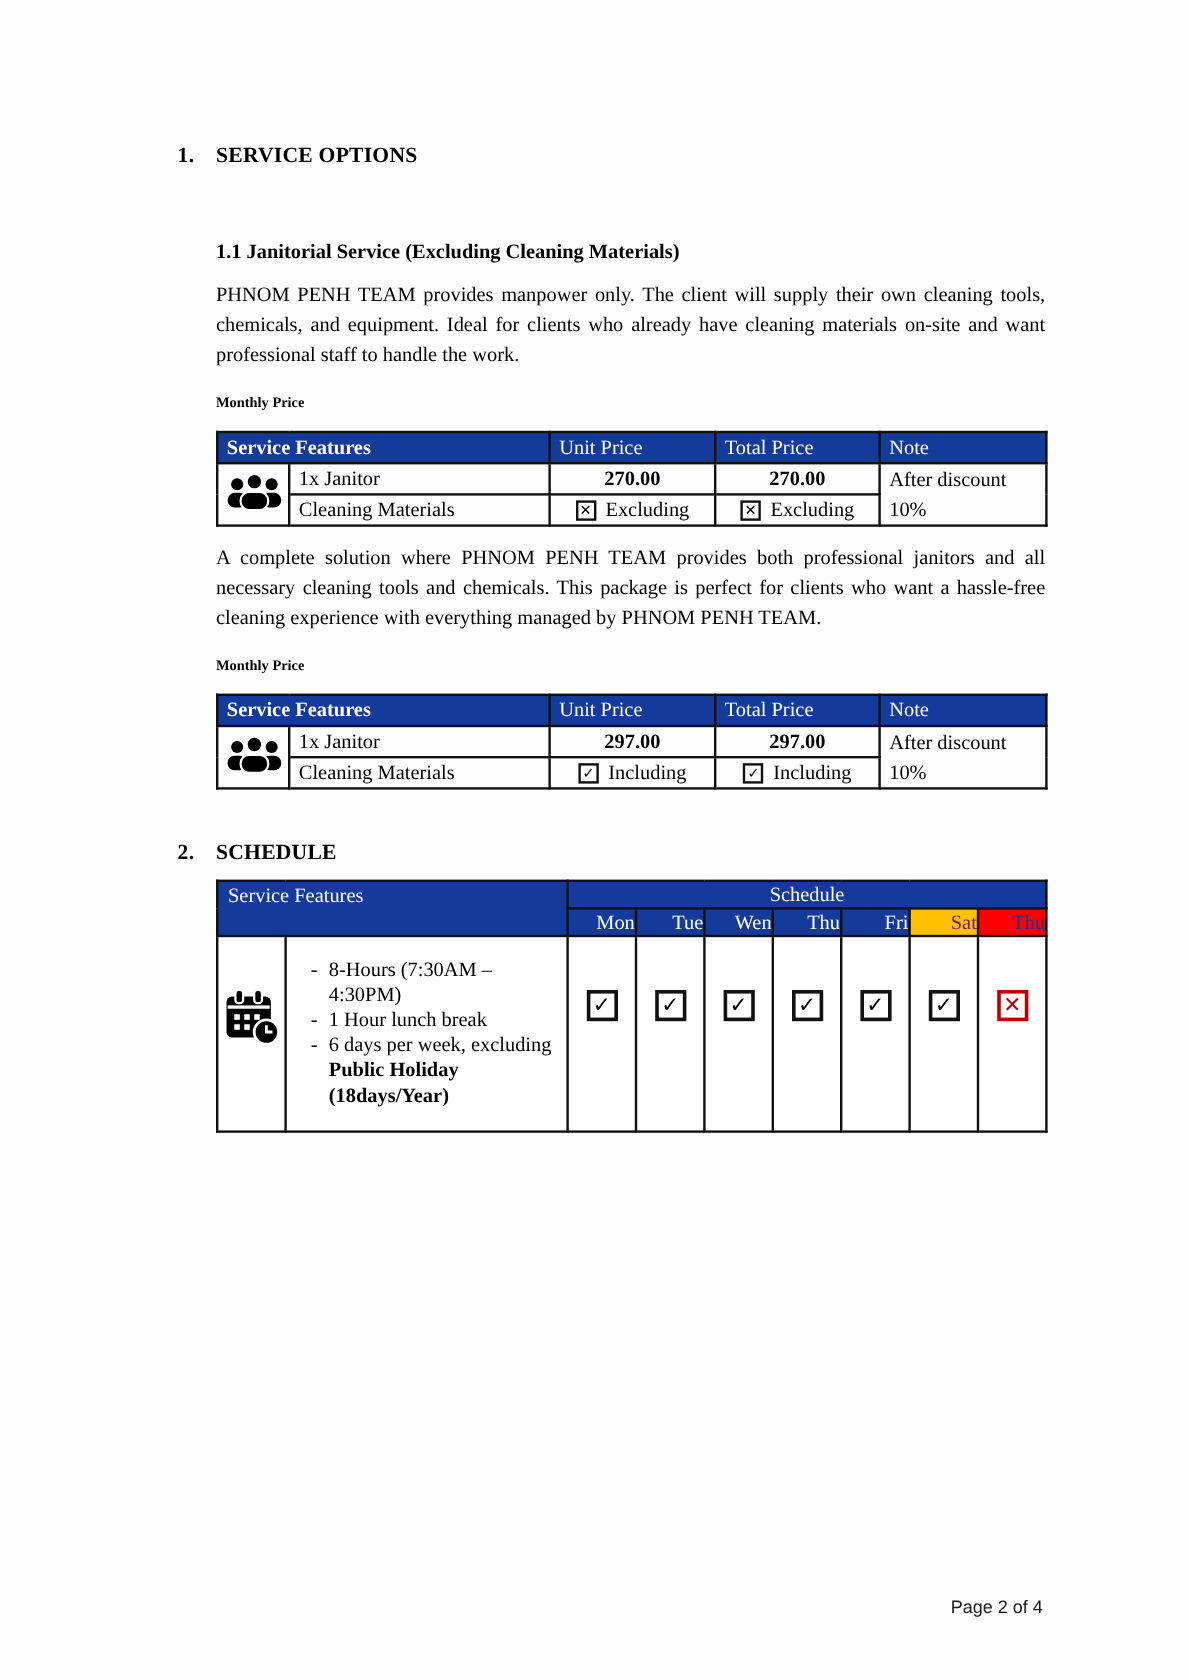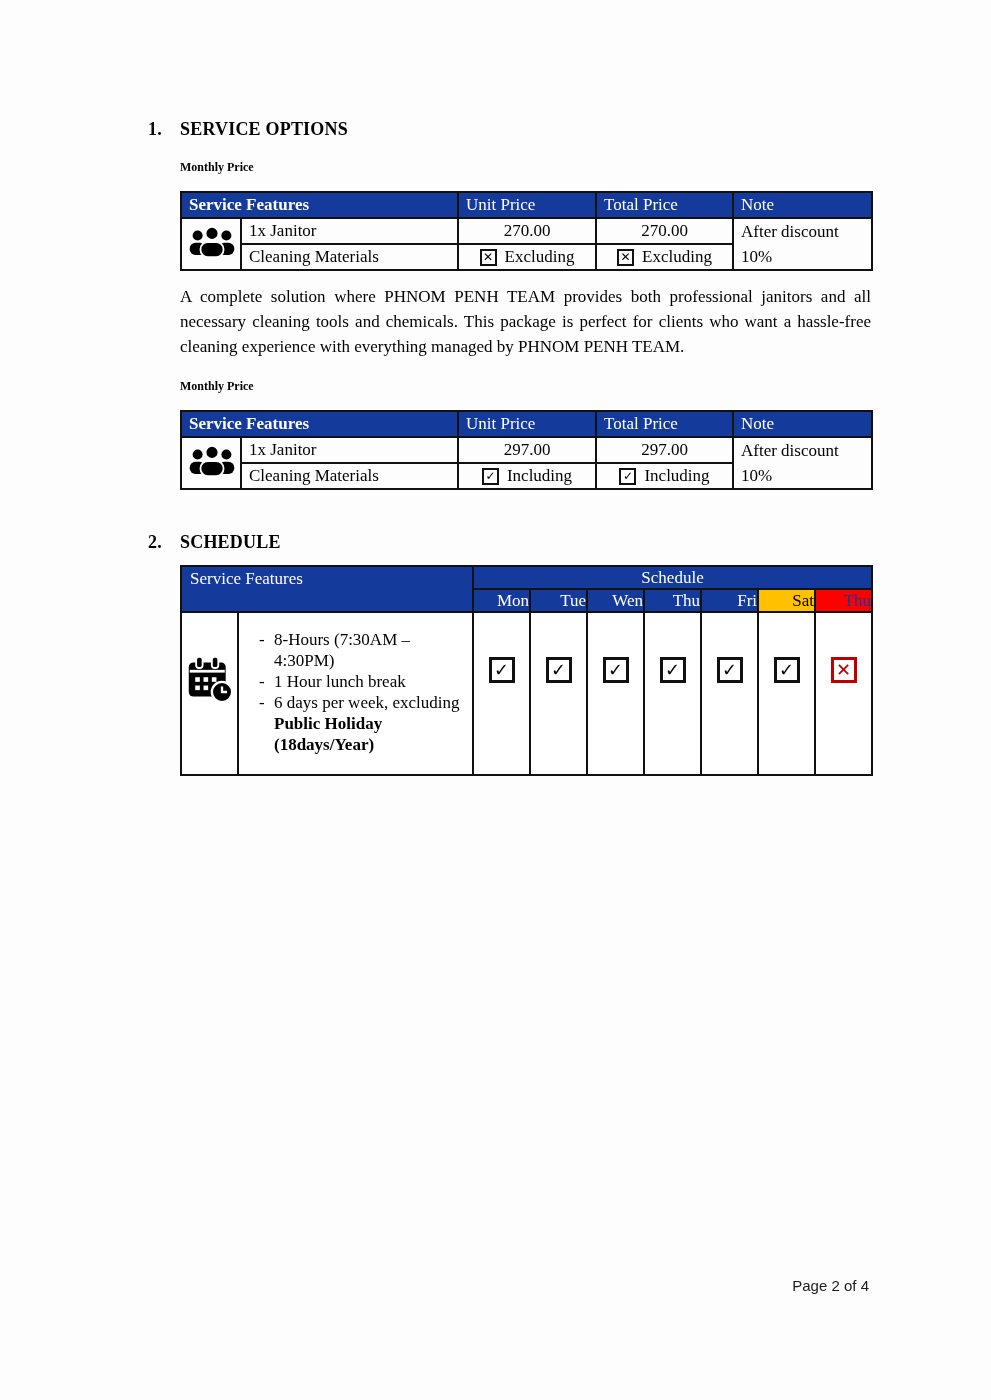--- a/index.html
+++ b/index.html
@@ -29,21 +29,21 @@
     margin:13px 0 0 180px; width:691px; border-collapse:collapse; table-layout:fixed;
   }
   table.price th, table.price td { border:2px solid #111; font-size:17px; vertical-align:middle; }
   table.price th {
     background:var(--header-blue,#143A9B); color:#fff; text-align:left;
     font-weight:normal; height:26px; padding:0 7px;
   }
   table.price th.bold { font-weight:bold; }
   table.price td { height:25px; padding:0 7px; }
   td.icon-cell { text-align:center; padding:0; }
-  td.val { text-align:center; font-weight:normal; }
+  td.val { text-align:center; font-weight:bold; }
   td.state { text-align:center; padding:0; }
   .state-inner { display:flex; align-items:center; justify-content:center; gap:8px; }
   td.note-cell { vertical-align:top; line-height:25px; padding:0 7px; }
 
   .cbx-sm {
     display:inline-flex; width:17px; height:17px; border:2.5px solid #111; flex:none;
     align-items:center; justify-content:center;
     font-family:"DejaVu Sans", sans-serif; font-weight:bold; font-size:12px; line-height:12px;
   }
 
@@ -52,52 +52,54 @@
     margin:12px 0 0 180px; width:691px; border-collapse:collapse; table-layout:fixed;
   }
   table.schedule th, table.schedule td { border:2px solid #111; }
   table.schedule th {
     background:var(--header-blue,#143A9B); color:#fff; font-size:17px; font-weight:normal;
     height:23px;
   }
   th.sf-cell { text-align:left; vertical-align:top; padding:2px 8px; font-weight:bold; }
   th.sch-cell { text-align:center; font-weight:bold; }
   th.day { font-size:16px; text-align:right; }
-  th.day.sat { background:var(--sat-yellow,#FFC000); color:#000000; }
+  th.day.sat { background:var(--sat-yellow,#FFC000); color:#701a75; }
   th.day.sun { background:var(--sun-red,#FF0000); color:var(--header-blue,#143A9B); }
 
   tr.sched-body td { height:163px; vertical-align:top; background:#fff; }
   td.cal-cell { text-align:center; padding-top:42px; }
   td.bullets-cell { padding:16px 12px 0 20px; }
   .bullet { display:flex; font-size:17px; line-height:21px; }
   .bullet .dash { width:15px; flex:none; }
   td.check-cell { text-align:center; padding-top:44px; }
   .cbx-lg {
     display:inline-flex; width:26px; height:26px; border:3px solid #111;
     align-items:center; justify-content:center;
     font-family:"DejaVu Sans", sans-serif; font-weight:bold; font-size:18px; line-height:18px;
   }
   .cbx-lg.cross { border-color:var(--cross-red,#C00000); color:var(--cross-red,#C00000); }
 
   .footer {
-    position:absolute; top:1277px; right:122px;
+    position:absolute; top:1331px; right:122px;
     font-family:"Liberation Sans", "DejaVu Sans", sans-serif; font-size:15px; color:#1a1a1a;
   }
 </style>
 </head>
 <body>
 
 <div class="page">
   <div class="content">
 
     <div class="section-heading">
       <span class="num">1.</span>
       <span>SERVICE OPTIONS</span>
     </div>
 
+    <div class="sub-heading">1.1 Janitorial Service (Excluding Cleaning Materials)</div>
+    <p class="para">PHNOM PENH TEAM provides manpower only. The client will supply their own cleaning tools, chemicals, and equipment. Ideal for clients who already have cleaning materials on-site and want professional staff to handle the work.</p>
     <div class="price-heading">Monthly Price</div>
 
     <table class="price">
       <colgroup>
           <col style="width:60px">
           <col style="width:217px">
           <col style="width:138px">
           <col style="width:137px">
           <col style="width:139px">
         </colgroup>

